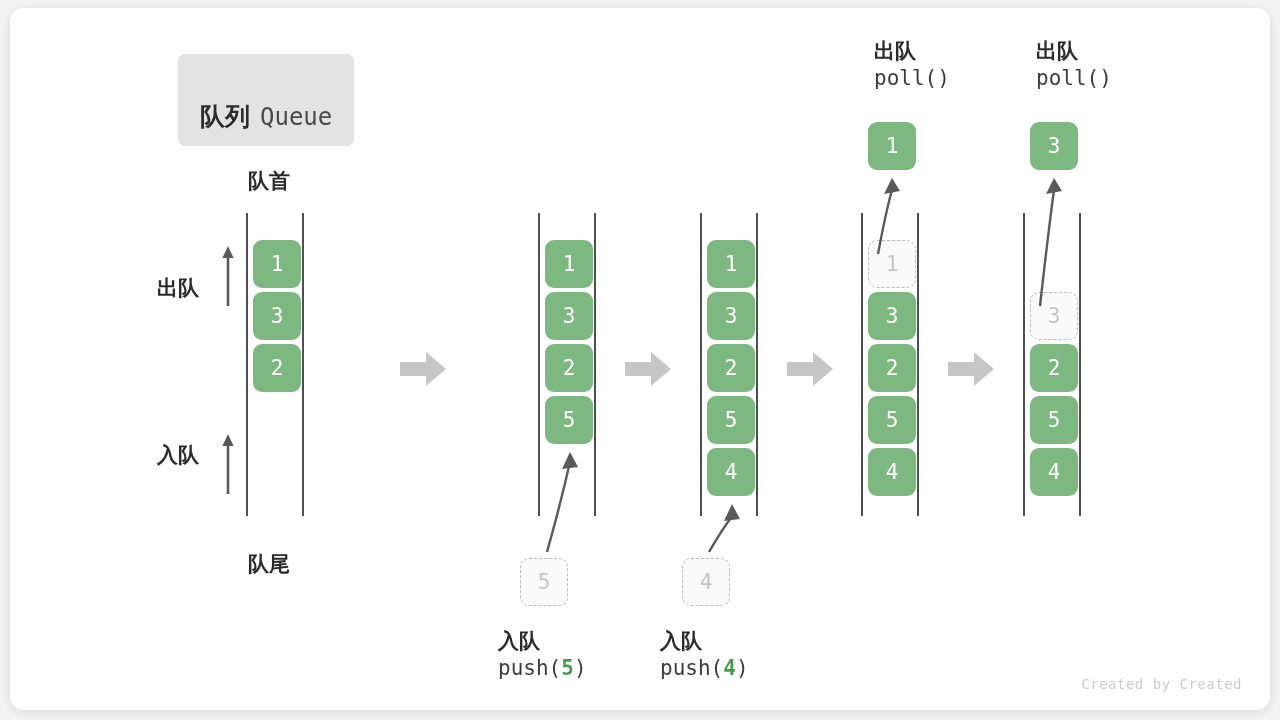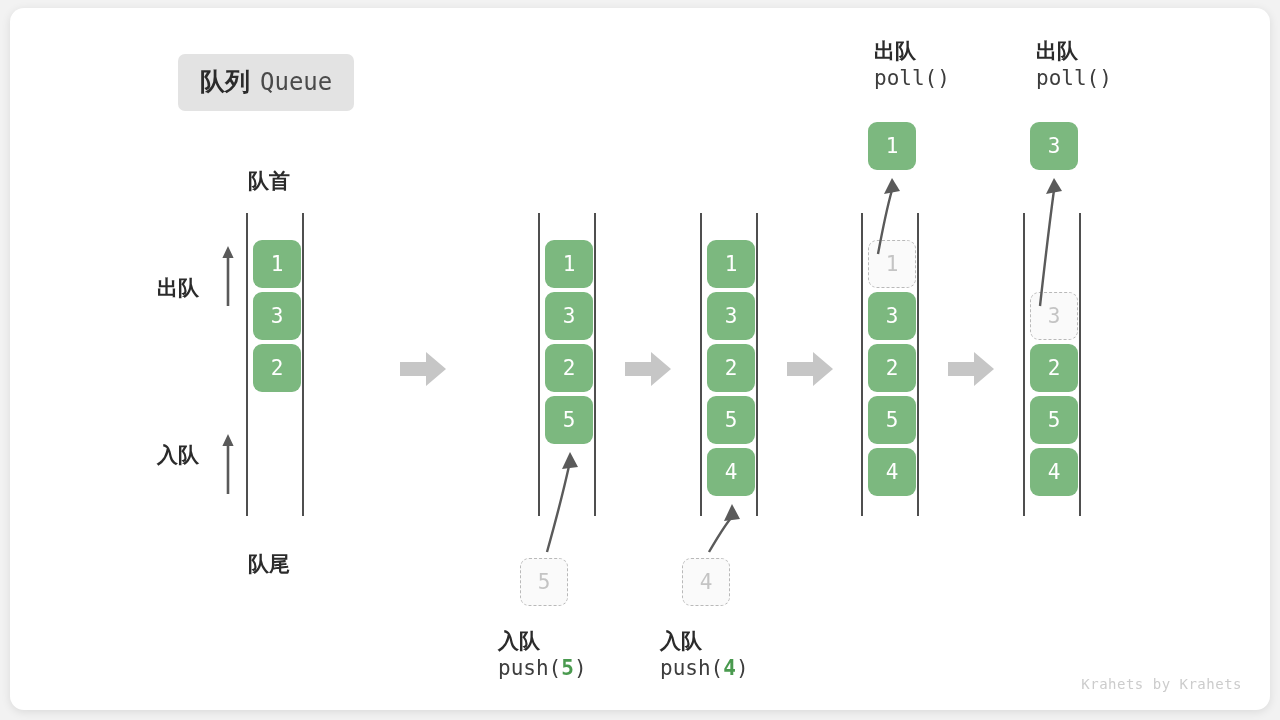--- a/index.html
+++ b/index.html
@@ -25,20 +25,21 @@
     left: 168px; top: 46px;
     padding: 11px 22px 13px 22px;
     background: #e3e3e3;
     border-radius: 7px;
     display: flex; align-items: baseline; gap: 10px;
     white-space: nowrap;
   }
   #title-cn {
     font-size: 25px; font-weight: bold; color: #2b2b2b;
     font-family: "DejaVu Sans", "Liberation Sans", sans-serif;
+    margin-top: 35px;
   }
   #title-en {
     font-size: 24px; color: #4a4a4a;
     font-family: "DejaVu Sans Mono", "Liberation Mono", monospace;
     text-align: center;
   }
 
   
   .cn-label {
     font-family: "DejaVu Sans", "Liberation Sans", sans-serif;
@@ -198,14 +199,14 @@
       <svg class="abs motion-arrow" width="120" height="130" viewBox="0 0 120 130" style="left: 984px; top: 168px;">
         <path d="M 46 130 Q 54 58.5 60 14" fill="none" stroke="#5a5a5a" stroke-width="2.4"></path>
         <polygon points="60,2 52,18 68,15" fill="#5a5a5a"></polygon>
       </svg>
       <div class="abs op-caption" style="left: 1026px; top: 30px;">
         <span class="op-cn">出队</span>
         <span class="op-code">poll()</span>
       </div>
     </div>
 
-  <div id="watermark" class="abs">Krahets by Krahets</div>
+  <div id="watermark" class="abs">Created by Created</div>
 </div>
 
 </body></html>

